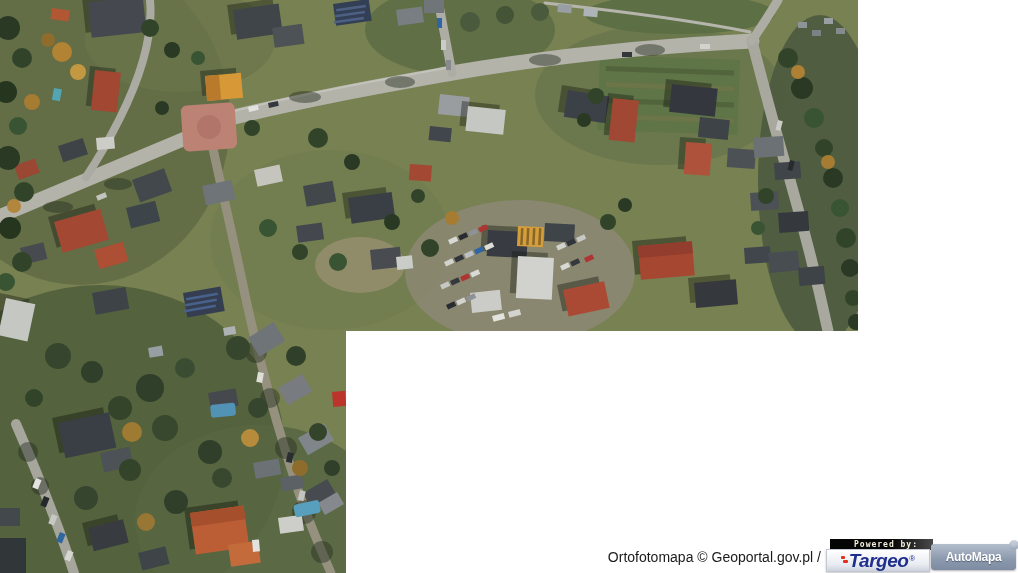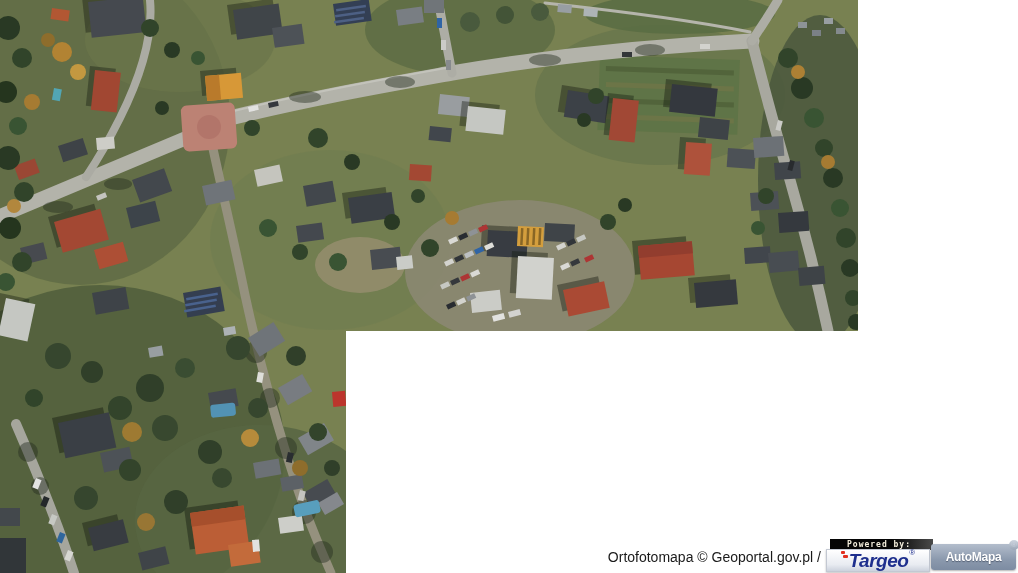--- a/index.html
+++ b/index.html
@@ -6,25 +6,25 @@
   #screen{position:relative;width:1018px;height:573px;background:#ffffff;overflow:hidden;
           font-family:"Liberation Sans",sans-serif;}
   #map{position:absolute;left:0;top:0;width:1018px;height:573px;cursor:grab;}
   
   .attribution{position:absolute;right:2px;bottom:0;height:35px;display:flex;align-items:flex-end;z-index:5;}
   .attr-text{font-size:14px;color:#1a1a1a;margin:16px 5px 8px 0;white-space:nowrap;}
   .logo-wrap{position:relative;width:190px;height:33px;margin-bottom:1px;}
   .powered{position:absolute;top:0;left:4px;width:103px;height:11px;
            background:linear-gradient(90deg,#050505 60%,#4a4a4a);
            color:#f5efdd;font:bold 8px/11px "DejaVu Sans Mono",monospace;
-           letter-spacing:1px;padding-left:17px;box-sizing:border-box;}
+           letter-spacing:1px;padding-left:24px;box-sizing:border-box;}
   .targeo{position:absolute;top:10px;left:0;width:104px;height:23px;
           background:linear-gradient(#ffffff,#e8ebf1 70%,#ccd2dd);
           border:1px solid #c3c8d2;box-sizing:border-box;
-          display:flex;align-items:flex-start;justify-content:center;
+          display:flex;align-items:center;justify-content:center;
           box-shadow:0 1px 2px rgba(0,0,0,.25);}
   .tmark{position:relative;width:7px;height:12px;margin-right:1px;}
   .tmark i{position:absolute;display:block;background:#e2301f;border-radius:1px;}
   .tmark i:nth-child(1){left:0;top:1px;width:4px;height:3px;}
   .tmark i:nth-child(2){left:2px;top:5px;width:5px;height:3px;}
   .targeo-name{font-style:italic;font-weight:bold;font-size:19px;letter-spacing:-.5px;color:#1e2f8d;}
   .targeo-reg{font-size:8px;color:#1e2f8d;vertical-align:top;margin-left:1px;transform:translateY(-2px);display:inline-block;}
   .automapa{position:absolute;top:5px;left:105px;width:85px;height:26px;border-radius:3px;
             background:linear-gradient(#b3bdcc,#8b99ad 60%,#7d8ca2);
             display:flex;align-items:center;justify-content:center;

